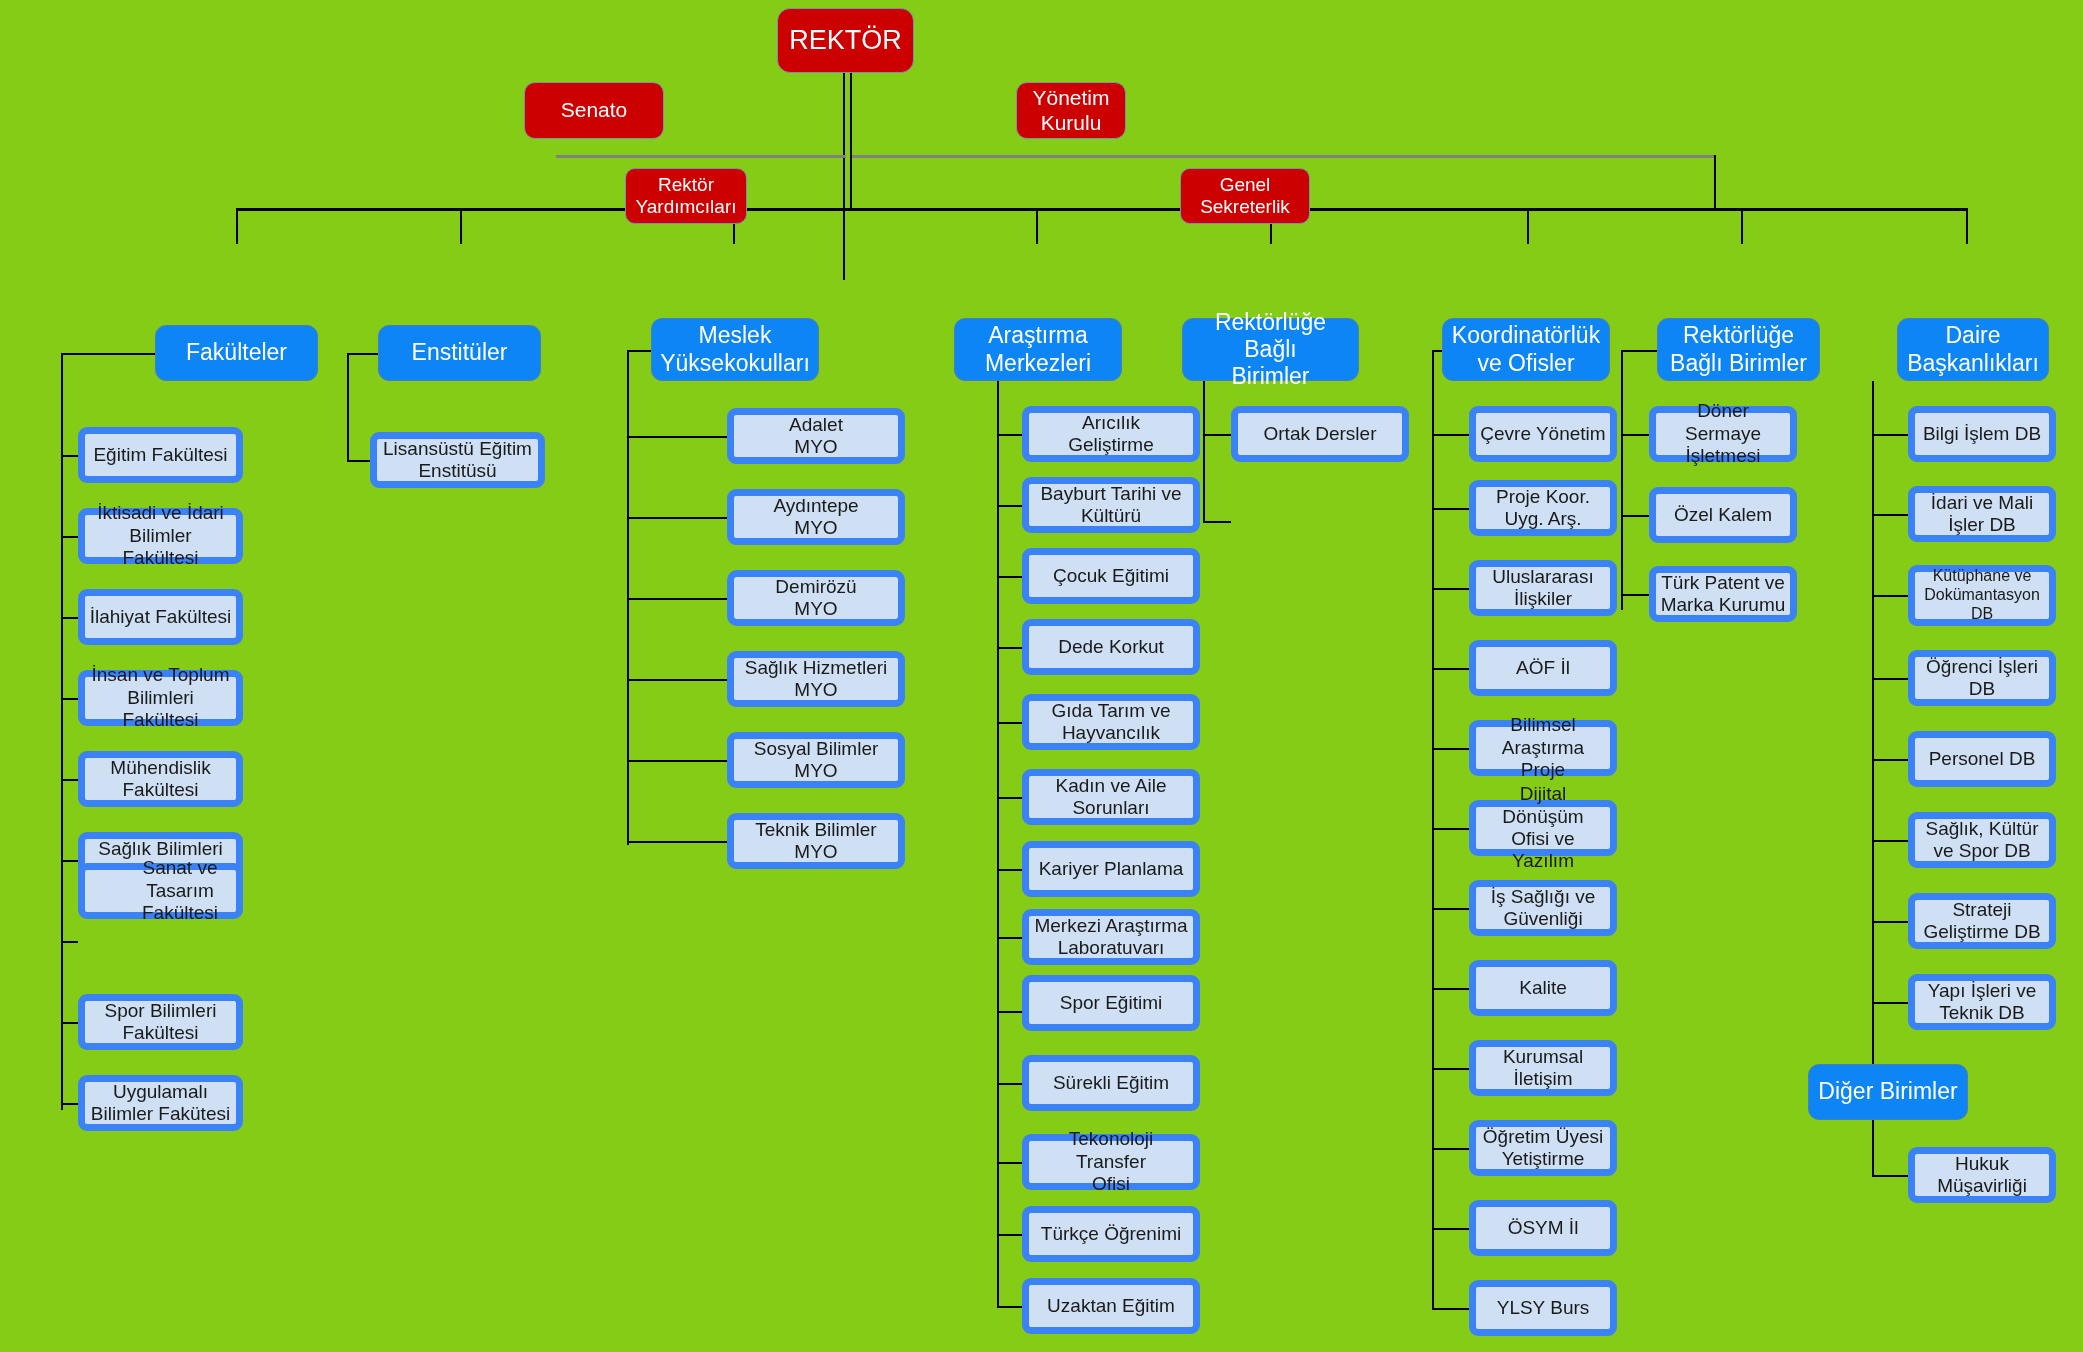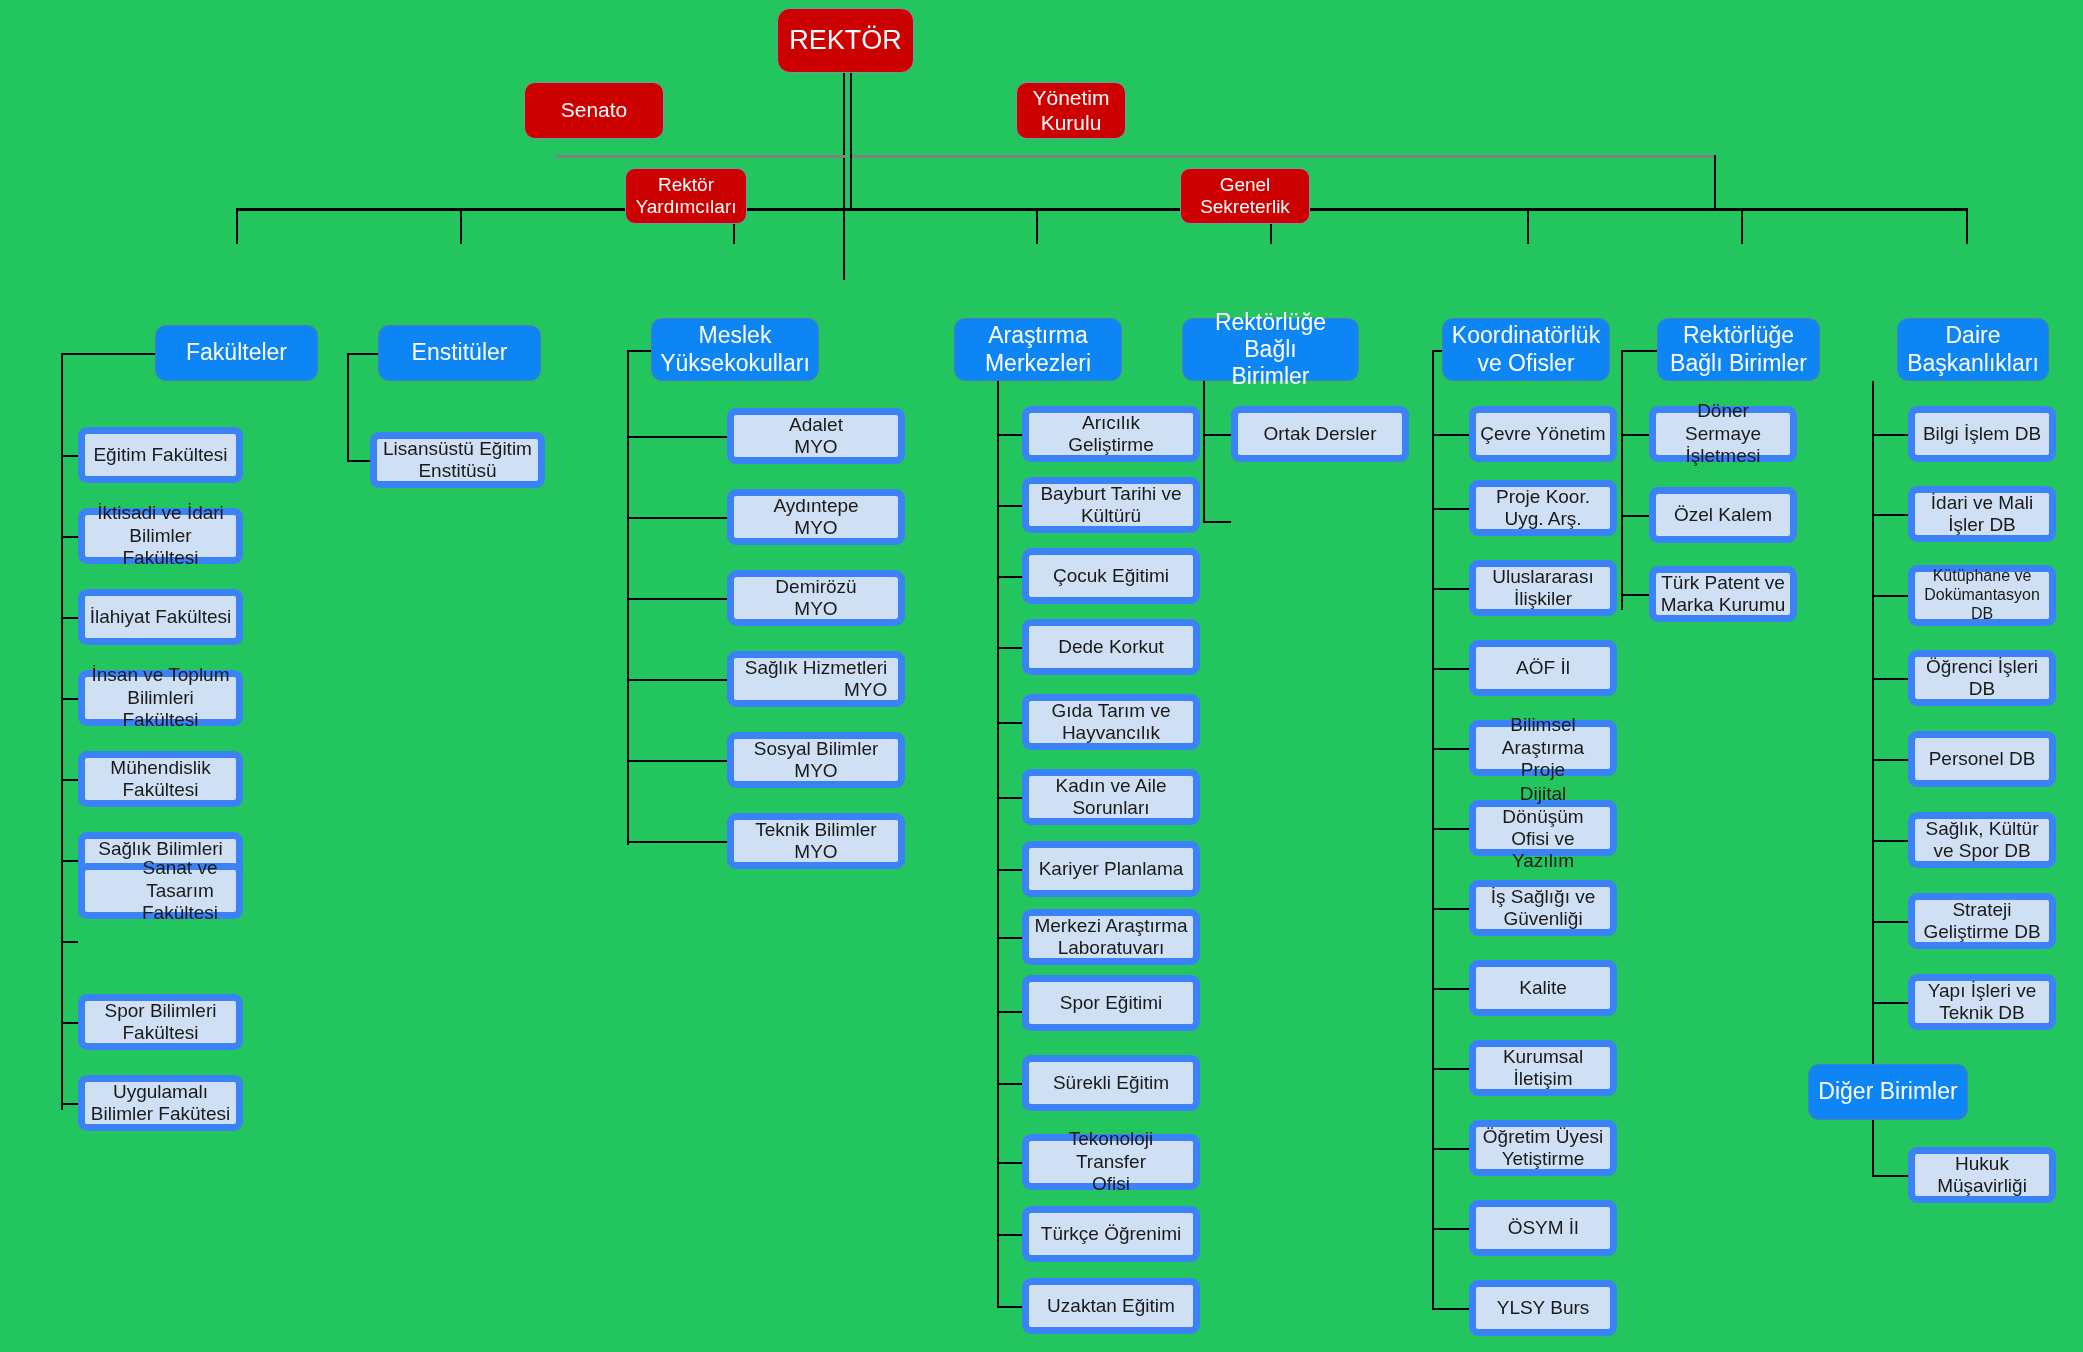--- a/index.html
+++ b/index.html
@@ -8,21 +8,21 @@
     padding: 0;
     background: #ffffff;
   }
   body {
     font-family: "Liberation Sans", sans-serif;
   }
   #chart-root {
     position: relative;
     width: 2083px;
     height: 1352px;
-    background: #22c55e;
+    background: #84cc16;
     overflow: hidden;
   }
   
   .line {
     position: absolute;
     background: #000000;
   }
   .line.gray {
     background: #808080;
   }
@@ -169,21 +169,21 @@
 
   <div class="line hline" style="left:627px; top:517px; width:100px;"></div>
   <div class="node light" style="left:727px; top:489px; width:178px; height:56px;">Aydıntepe
 MYO</div>
 
   <div class="line hline" style="left:627px; top:598px; width:100px;"></div>
   <div class="node light" style="left:727px; top:570px; width:178px; height:56px;border-radius:10px;">Demirözü
 MYO</div>
 
   <div class="line hline" style="left:627px; top:679px; width:100px;"></div>
-  <div class="node light" style="left:727px; top:651px; width:178px; height:56px;text-align:right;">Sağlık Hizmetleri
+  <div class="node light" style="left:727px; top:651px; width:178px; height:56px;">Sağlık Hizmetleri
 MYO</div>
 
   <div class="line hline" style="left:627px; top:760px; width:100px;"></div>
   <div class="node light" style="left:727px; top:732px; width:178px; height:56px;">Sosyal Bilimler
 MYO</div>
 
   <div class="line hline" style="left:627px; top:841px; width:100px;"></div>
   <div class="node light" style="left:727px; top:813px; width:178px; height:56px;">Teknik Bilimler
 MYO</div>
 

